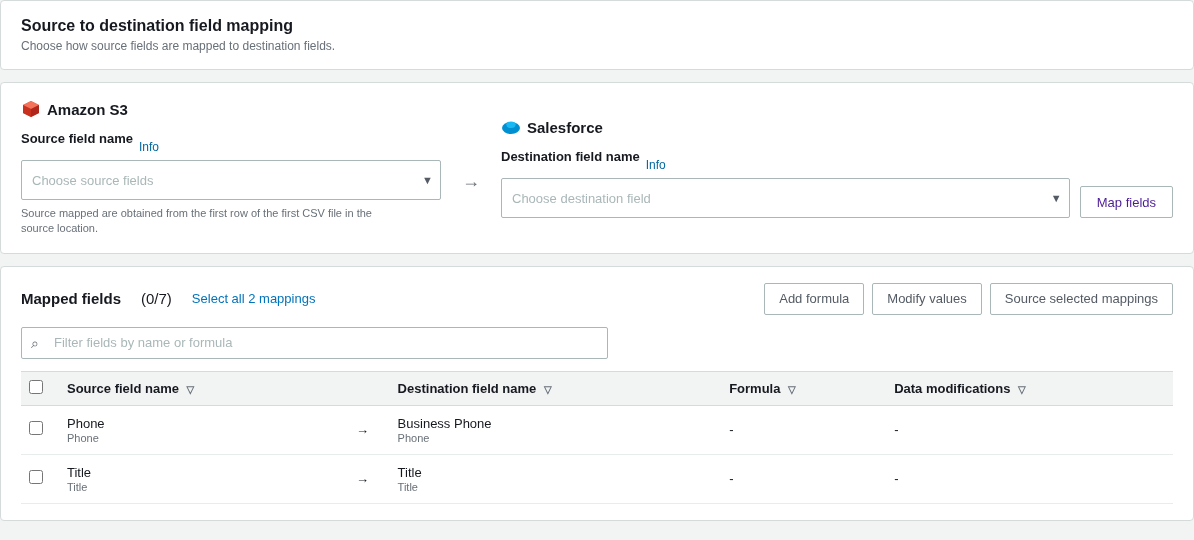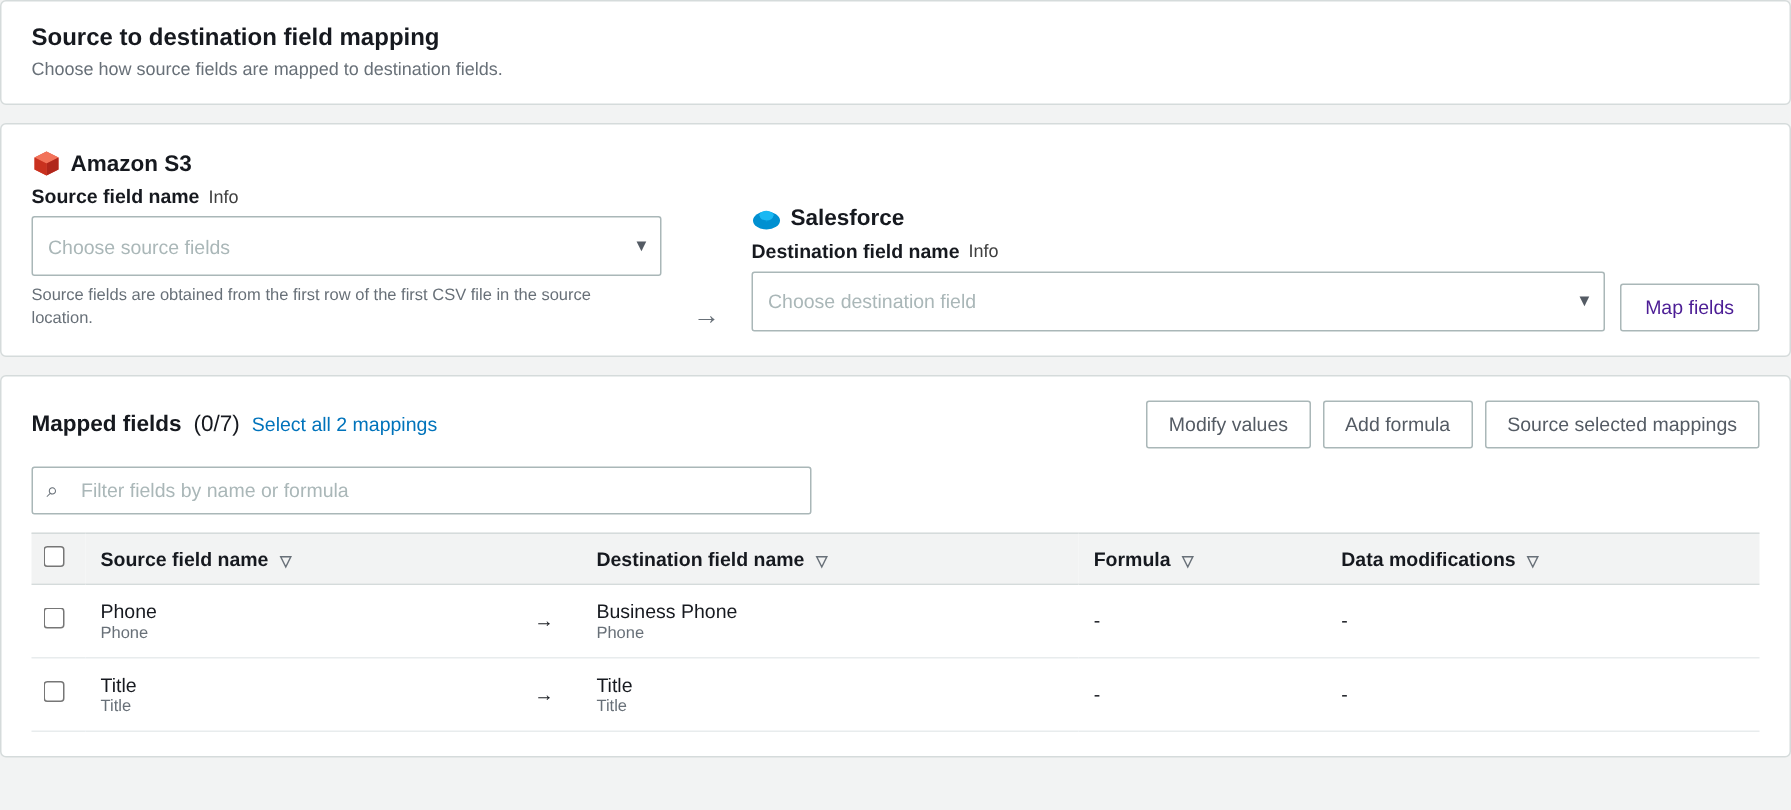--- a/index.html
+++ b/index.html
@@ -33,21 +33,21 @@
       margin-bottom: 4px;
     }
     .section-subtitle {
       font-size: 12px;
       color: #687078;
     }
 
     
     .mapping-header {
       display: flex;
-      align-items: flex-end;
+      align-items: center;
       gap: 0;
     }
     .source-col {
       flex: 0 0 420px;
     }
     .arrow-col {
       flex: 0 0 60px;
       display: flex;
       align-items: center;
       justify-content: center;
@@ -81,25 +81,26 @@
     .field-label-row {
       display: flex;
       align-items: center;
       gap: 6px;
       margin-bottom: 6px;
       font-size: 13px;
       font-weight: 600;
     }
     .info-badge {
       background: transparent;
-      color: #404040;
+      color: #0369a1;
       font-size: 12px;
       font-weight: 400;
       cursor: pointer;
       text-decoration: none;
+      margin-top: 17px;
     }
 
     .select-wrapper {
       position: relative;
       width: 100%;
     }
     .select-input {
       width: 100%;
       padding: 6px 30px 6px 10px;
       border: 1px solid #aab7b8;
@@ -153,21 +154,21 @@
       display: flex;
       align-items: center;
       justify-content: space-between;
       margin-bottom: 12px;
     }
     .mapped-title {
       font-size: 15px;
       font-weight: 700;
       display: flex;
       align-items: center;
-      gap: 8px;
+      gap: 20px;
     }
     .mapped-count {
       font-size: 15px;
       font-weight: 400;
       color: #16191f;
     }
     .select-all-link {
       color: #0073bb;
       font-size: 13px;
       cursor: pointer;
@@ -196,21 +197,21 @@
     }
     .search-icon-inner {
       position: absolute;
       left: 10px;
       top: 50%;
       transform: translateY(-50%);
       color: #687078;
       font-size: 14px;
     }
     .search-input {
-      width: 520px;
+      width: 587px;
       padding: 6px 10px 6px 32px;
       border: 1px solid #aab7b8;
       border-radius: 2px;
       font-size: 13px;
       height: 32px;
       color: #ef4444;
     }
     .search-input::placeholder {
       color: #aab7b8;
     }
@@ -314,21 +315,21 @@
         <div class="field-label-row">
           <span>Source field name</span>
           <a class="info-badge">Info</a>
         </div>
         <div class="select-wrapper">
           <select class="select-input">
             <option value="">Choose source fields</option>
           </select>
           <span class="select-arrow">▼</span>
         </div>
-        <div class="source-hint">Source fields are obtained from the first row of the first CSV file in the source location.</div>
+        <div class="source-hint">Source mapped are obtained from the first row of the first CSV file in the source location.</div>
       </div>
 
       <div class="arrow-col">
         <span class="arrow-right">→</span>
       </div>
 
       <div class="dest-col">
         <div class="dest-fields">
           <div class="service-title">
             <span class="service-icon">
@@ -361,22 +362,22 @@
   </div>
 
   <div class="card">
     <div class="mapped-header">
       <div class="mapped-title">
         <span>Mapped fields</span>
         <span class="mapped-count">(0/7)</span>
         <a class="select-all-link">Select all 2 mappings</a>
       </div>
       <div class="action-buttons">
+        <button class="action-btn">Add formula</button>
         <button class="action-btn">Modify values</button>
-        <button class="action-btn">Add formula</button>
         <button class="action-btn">Source selected mappings</button>
       </div>
     </div>
 
     <div class="search-wrapper">
       <span class="search-icon-inner">⌕</span>
       <input type="text" class="search-input" placeholder="Filter fields by name or formula" style="">
     </div>
 
     <table class="fields-table">

